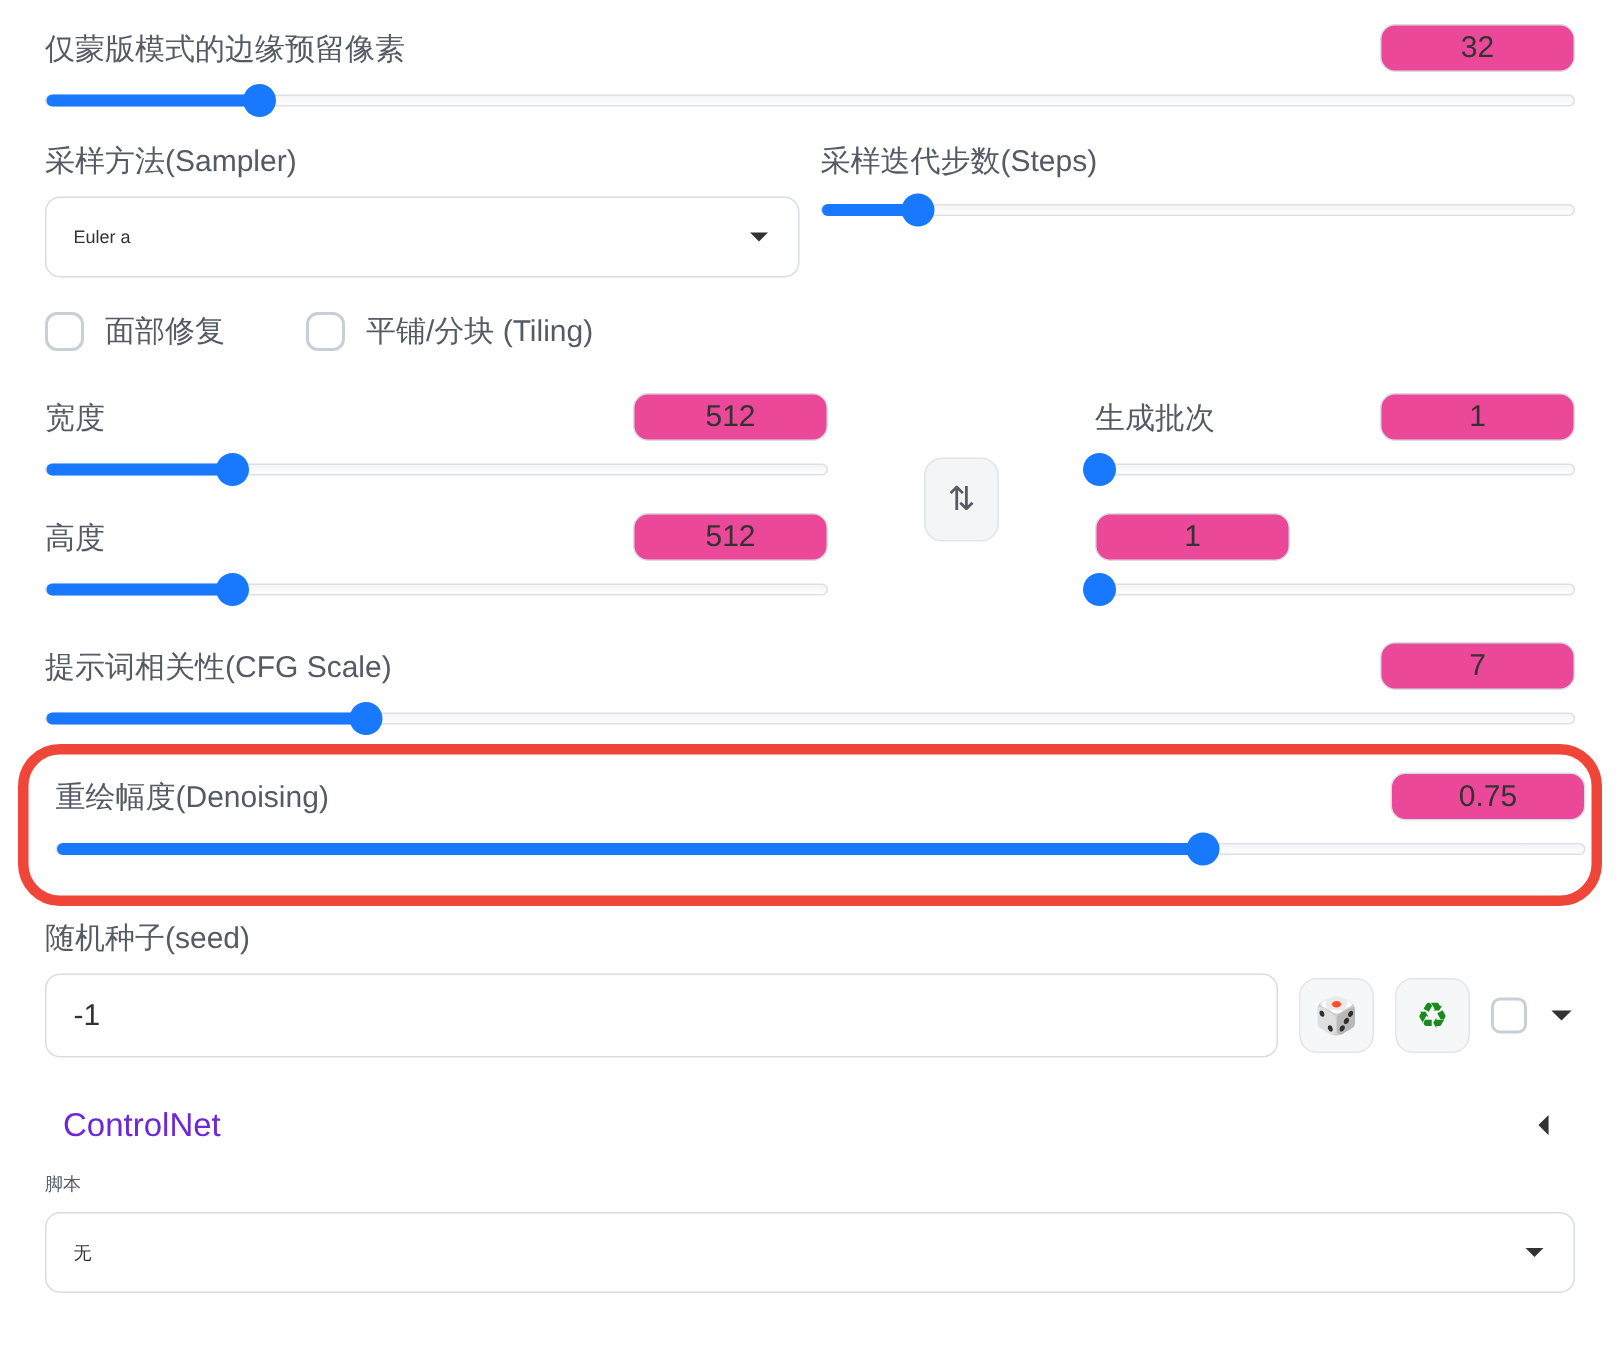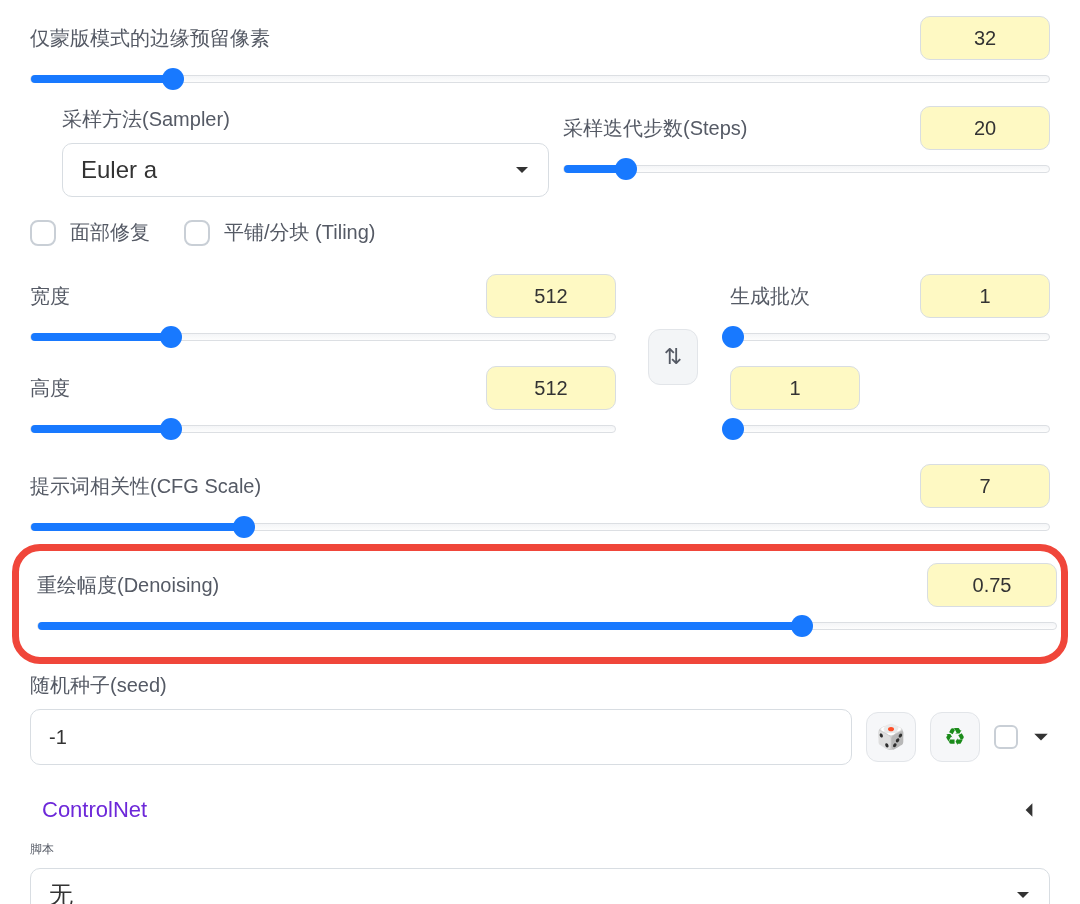--- a/index.html
+++ b/index.html
@@ -16,24 +16,24 @@
     margin: 6px 0 8px 0;
   }
   .labelrow {
     display: flex;
     align-items: center;
     margin-bottom: 10px;
   }
   .labelrow .label { flex: 1; }
   .valuebox {
     width: 130px;
-    height: 44px;
+    height: 32px;
     border: 1px solid #d8dde2;
     border-radius: 10px;
-    background: #fef9c3;
+    background: #ec4899;
     text-align: center;
     font-size: 20px;
     display: flex;
     align-items: center;
     justify-content: center;
     color: #333;
   }
   .slider {
     position: relative;
     height: 18px;
@@ -56,39 +56,39 @@
   }
   .thumb {
     position: absolute;
     width: 22px;
     height: 22px;
     border-radius: 50%;
     background: #1879ff;
     top: 50%;
     transform: translate(-50%, -50%);
   }
-  .row { display: flex; gap: 14px; margin-left: 32px; }
+  .row { display: flex; gap: 14px; }
   .col { flex: 1; min-width: 0; }
 
   
   .select {
     height: 54px;
     border: 1px solid #d8dde2;
     border-radius: 10px;
     display: flex;
     align-items: center;
     padding: 0 18px;
-    font-size: 24px;
+    font-size: 12px;
     color: #333;
     position: relative;
     background: #fff;
   }
   .select svg { position: absolute; right: 18px; }
 
-  .checks { display: flex; gap: 34px; margin: 22px 0; align-items: center; }
+  .checks { display: flex; gap: 54px; margin: 22px 0; align-items: center; }
   .checks label { display: flex; align-items: center; gap: 14px; font-size: 20px; }
   .chk {
     width: 26px; height: 26px;
     border: 2px solid #c9cfd6;
     border-radius: 8px;
     background: #fff;
   }
 
   .swapbtn {
     width: 50px; height: 56px;
@@ -166,21 +166,20 @@
     <div class="select">
       <span>Euler a</span>
       <svg width="16" height="16" viewBox="0 0 16 16">
           <path d="M2 5 L8 11 L14 5 Z" fill="#333"></path>
         </svg>
     </div>
   </div>
   <div class="col">
     <div class="labelrow">
       <span class="label">采样迭代步数(Steps)</span>
-      <span class="valuebox">20</span>
     </div>
     <div class="slider">
       <div class="track">
           <div class="fill" style="width: 13%;"></div>
         </div>
       <div class="thumb" style="left: 13%;"></div>
     </div>
   </div>
 </div>
 
@@ -188,21 +187,21 @@
   <label>
     <span class="chk"></span>
     <span>面部修复</span>
   </label>
   <label>
     <span class="chk"></span>
     <span>平铺/分块 (Tiling)</span>
   </label>
 </div>
 
-<div style="display:flex; align-items:center; gap:32px;">
+<div style="display:flex; align-items:center; gap:64px;">
   <div style="flex:1; min-width:0;">
 
     <div class="field">
       <div class="labelrow">
         <span class="label">宽度</span>
         <span class="valuebox">512</span>
       </div>
       <div class="slider">
         <div class="track">
             <div class="fill" style="width: 24%;"></div>

